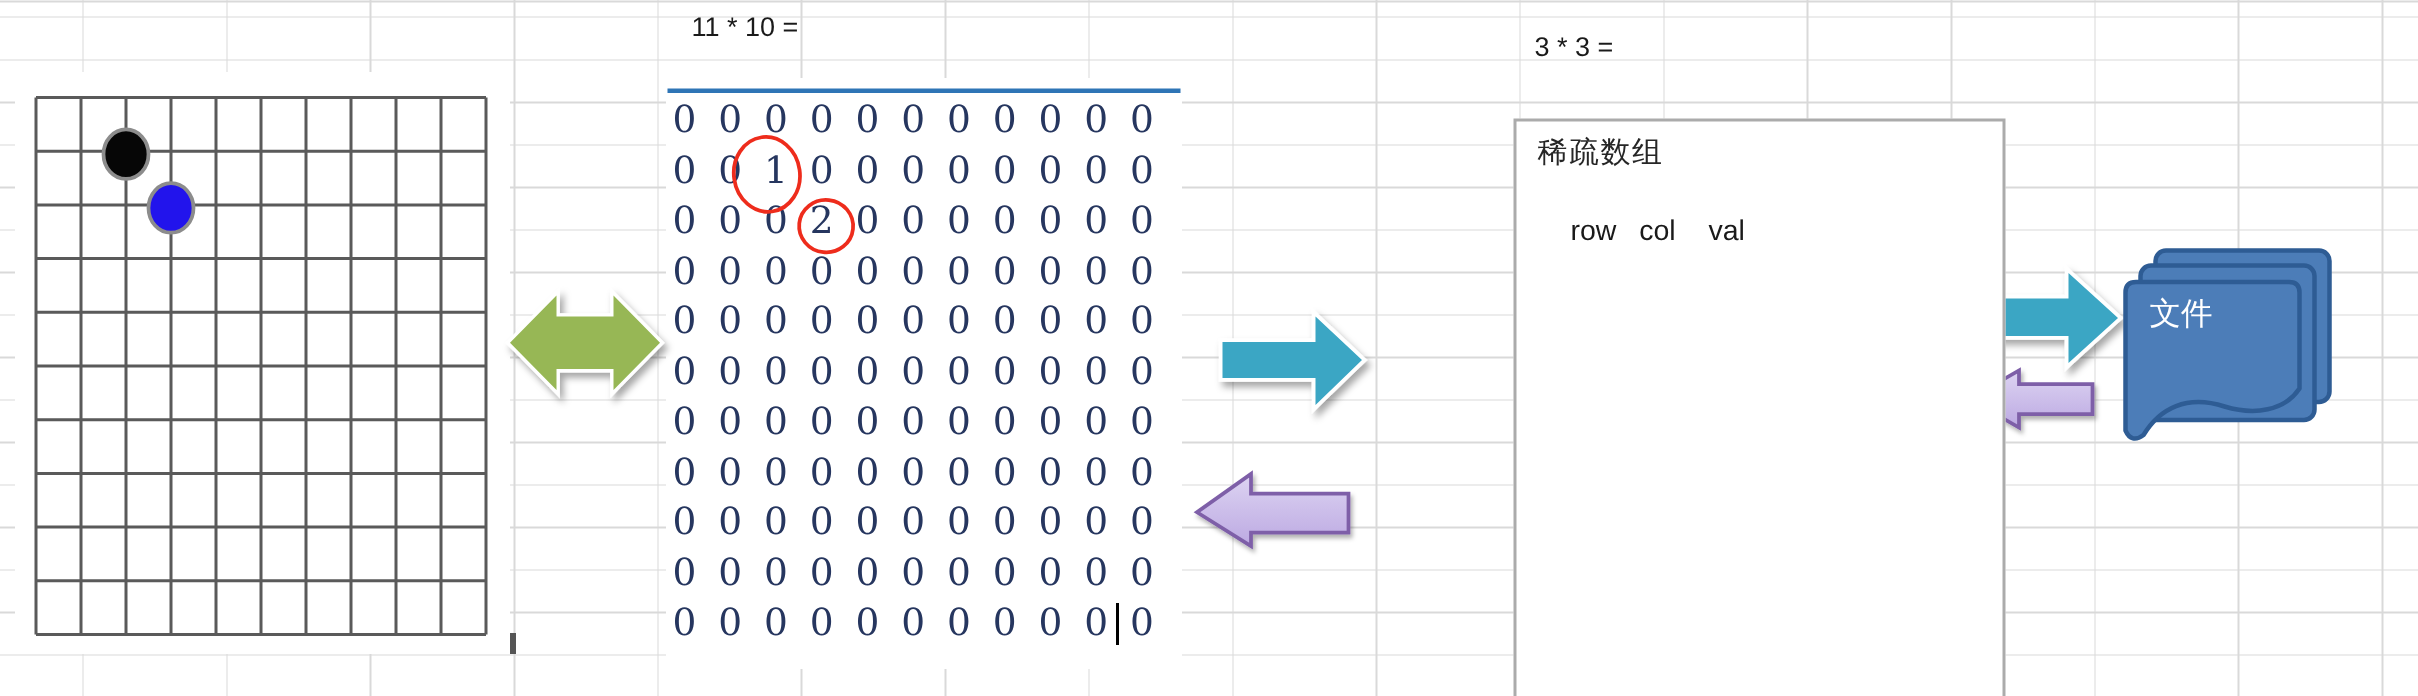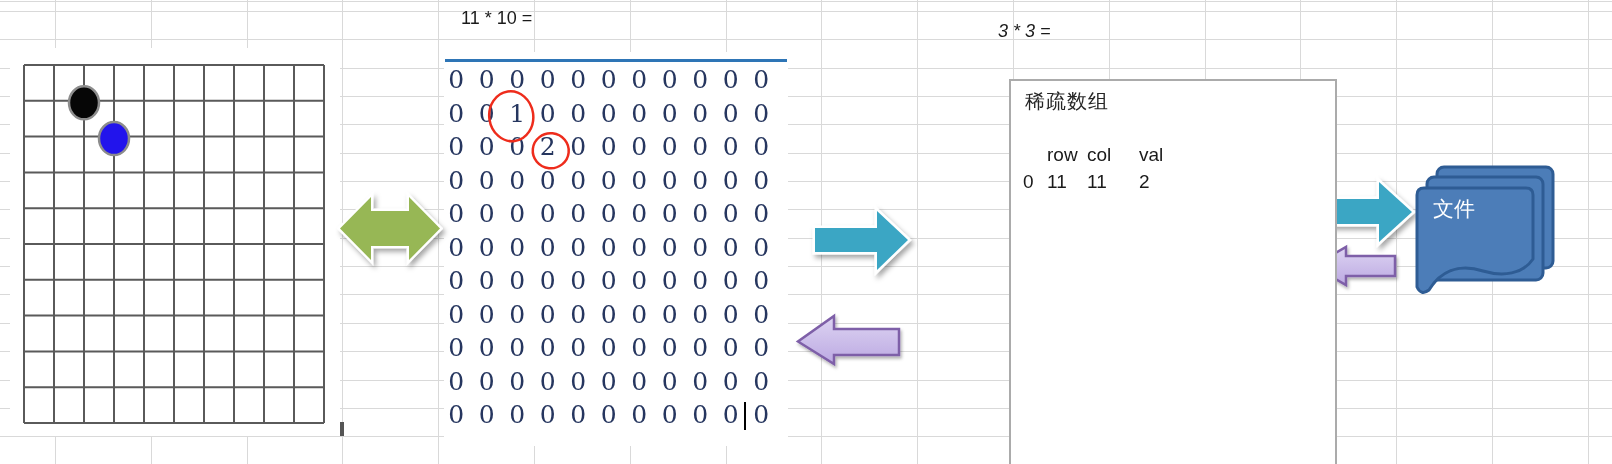--- a/index.html
+++ b/index.html
@@ -19,21 +19,21 @@
       repeating-linear-gradient(to bottom, var(--excel-gridline) 0 1px, transparent 1px 28.35px);
     background-position: 55px 0, 0 11px;
   }
   .cover{position:absolute;background:#fff;}
   .board-bg{left:10px;top:48px;width:330px;height:388px;}
   .matrix-bg{left:444px;top:52px;width:344px;height:394px;}
   #board-svg{position:absolute;left:24px;top:65px;width:300px;height:358px;overflow:visible;}
   .stray{position:absolute;left:340px;top:422px;width:4px;height:14px;background:#555;}
   .lbl{position:absolute;font-size:18px;color:#1a1a1a;white-space:pre;}
   .matrix-lbl{left:461px;top:8px;}
-  .sparse-lbl{left:998px;top:21px;font-style:italic;}
+  .sparse-lbl{left:1023px;top:21px;}
   .blue-rule{position:absolute;left:445px;top:59px;width:342px;height:3px;background:var(--matrix-rule);}
   #matrix-grid{
     position:absolute;left:441px;top:63px;
     display:grid;grid-template-columns:repeat(11,30.5px);grid-auto-rows:33.5px;
   }
   .mcell{
     display:flex;align-items:center;justify-content:center;
     font-family:"DejaVu Serif","Liberation Serif",serif;
     font-size:25px;color:var(--matrix-digit);
   }
@@ -41,21 +41,21 @@
   .mcursor{position:absolute;left:744px;top:402px;width:2px;height:28px;background:#000;}
   #shapes{position:absolute;left:0;top:0;width:1612px;height:464px;overflow:visible;pointer-events:none;}
   .sparse-box{
     position:absolute;left:1009px;top:79px;width:328px;height:464px;
     border:2.5px solid var(--box-border);background:#fff;box-sizing:border-box;
   }
   .sparse-title{margin:7px 0 0 14px;font-size:20px;color:#262626;letter-spacing:1px;}
   #sparse-table{position:absolute;left:0;top:61px;font-size:19px;line-height:26.5px;color:#1a1a1a;white-space:nowrap;}
   .t-c0{display:inline-block;margin-left:12px;width:24px;}
   .t-c1{display:inline-block;width:40px;}
-  .t-c2{display:inline-block;width:36px;text-align:left;}
+  .t-c2{display:inline-block;width:36px;text-align:center;}
   .t-c3{display:inline-block;margin-left:16px;text-align:center;}
   .file-label{font-family:"Liberation Sans","DejaVu Sans",sans-serif;font-size:21px;fill:#ffffff;}
 </style>
 </head>
 <body>
 
 <div class="canvas">
 
   <div class="cover board-bg"></div>
   <div class="cover matrix-bg"></div>
@@ -232,17 +232,16 @@
       <text class="file-label" x="1433" y="216">文件</text>
     </g>
   </svg>
 
   <div class="lbl sparse-lbl">3 * 3 =</div>
 
   <div class="sparse-box">
     <div class="sparse-title">稀疏数组</div>
     <div id="sparse-table">
         <div><span class="t-c0"></span><span class="t-c1">row</span><span class="t-c2">col</span><span class="t-c3">val</span></div>
-        <div><span class="t-c0">0</span><span class="t-c1">11</span><span class="t-c2">11</span><span class="t-c3">2</span></div>
       </div>
   </div>
 
 </div>
 
 </body></html>

